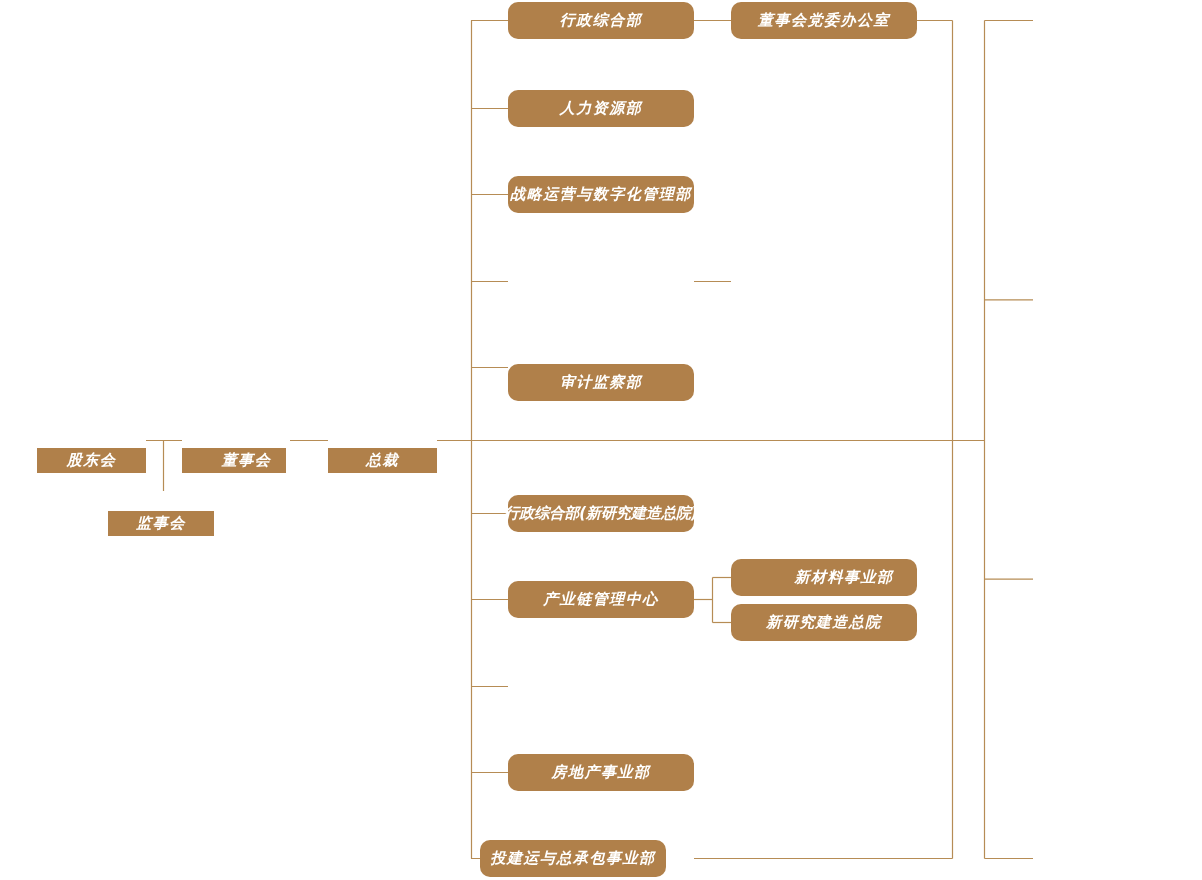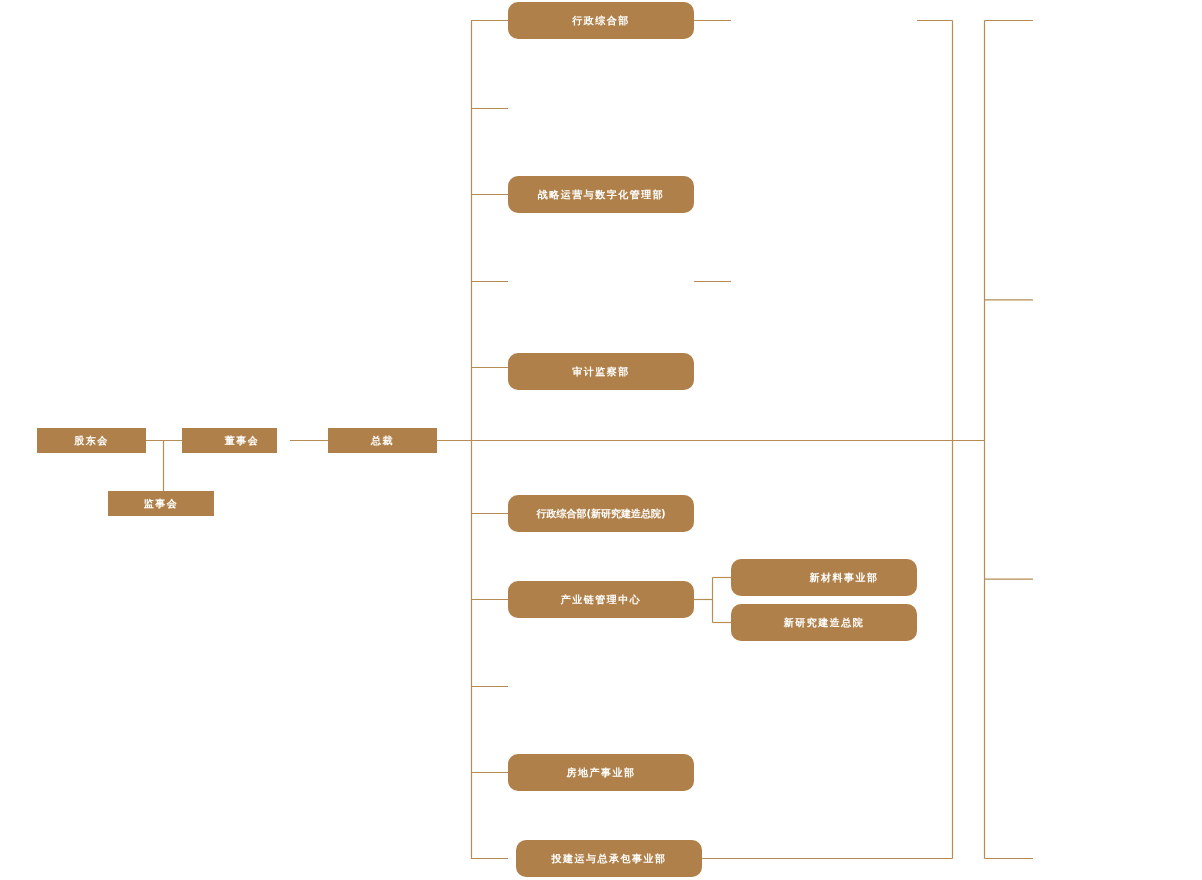--- a/index.html
+++ b/index.html
@@ -28,30 +28,32 @@
   }
   .node {
     position: absolute;
     box-sizing: border-box;
     background: var(--node-fill);
     color: var(--node-text);
     display: flex;
     align-items: center;
     justify-content: center;
     text-align: left;
-    font-size: 10px;
+    font-size: 15px;
     font-weight: bold;
     letter-spacing: 1.5px;
     line-height: 1;
     white-space: nowrap;
+    font-style: italic;
   }
   .node.small {
     width: 109px;
     height: 25px;
     border-radius: 0;
+    margin-top: 20px;
   }
   .node.dept {
     width: 186px;
     height: 37px;
     border-radius: 10px;
   }
   .node.tight { letter-spacing: 0; }
 </style>
 </head>
 <body>
@@ -88,28 +90,30 @@
 
     <line x1="952.5" y1="20.5" x2="952.5" y2="858.5"></line>
     <line x1="984.5" y1="20.5" x2="984.5" y2="858.5"></line>
     <line x1="984.5" y1="20.5" x2="1033" y2="20.5"></line>
     <line x1="984.5" y1="299.8" x2="1033" y2="299.8"></line>
     <line x1="984.5" y1="579.2" x2="1033" y2="579.2"></line>
     <line x1="984.5" y1="858.5" x2="1033" y2="858.5"></line>
   </svg>
 
   <div class="node small" style="left:37px;top:428px;">股东会</div>
-  <div class="node small" style="left:182px;top:428px;width:95px;padding-left:25px;">董事会</div>
+  <div class="node small" style="left:182px;top:428px;width:104px;padding-left:25px;">董事会</div>
   <div class="node small" style="left:328px;top:428px;">总裁</div>
   <div class="node small" style="left:108px;top:491px;width:106px;">监事会</div>
 
   <div class="node dept" style="left:508px;top:2px;">行政综合部</div>
+  <div class="node dept" style="left:508px;top:90px;">人力资源部</div>
   <div class="node dept" style="left:508px;top:176px;">战略运营与数字化管理部</div>
-  <div class="node dept" style="left:508px;top:353px;">审计监察部</div>
+  <div class="node dept" style="left:508px;top:364px;">审计监察部</div>
   <div class="node dept tight" style="left:508px;top:495px;">行政综合部(新研究建造总院)</div>
   <div class="node dept" style="left:508px;top:581px;">产业链管理中心</div>
   <div class="node dept" style="left:508px;top:754px;">房地产事业部</div>
-  <div class="node dept" style="left:516px;top:840px;">投建运与总承包事业部</div>
+  <div class="node dept" style="left:480px;top:840px;">投建运与总承包事业部</div>
 
+  <div class="node dept" style="left:731px;top:2px;">董事会党委办公室</div>
   <div class="node dept" style="left:731px;top:559px;padding-left:40px;">新材料事业部</div>
   <div class="node dept" style="left:731px;top:604px;">新研究建造总院</div>
 
 </div>
 
 </body></html>

